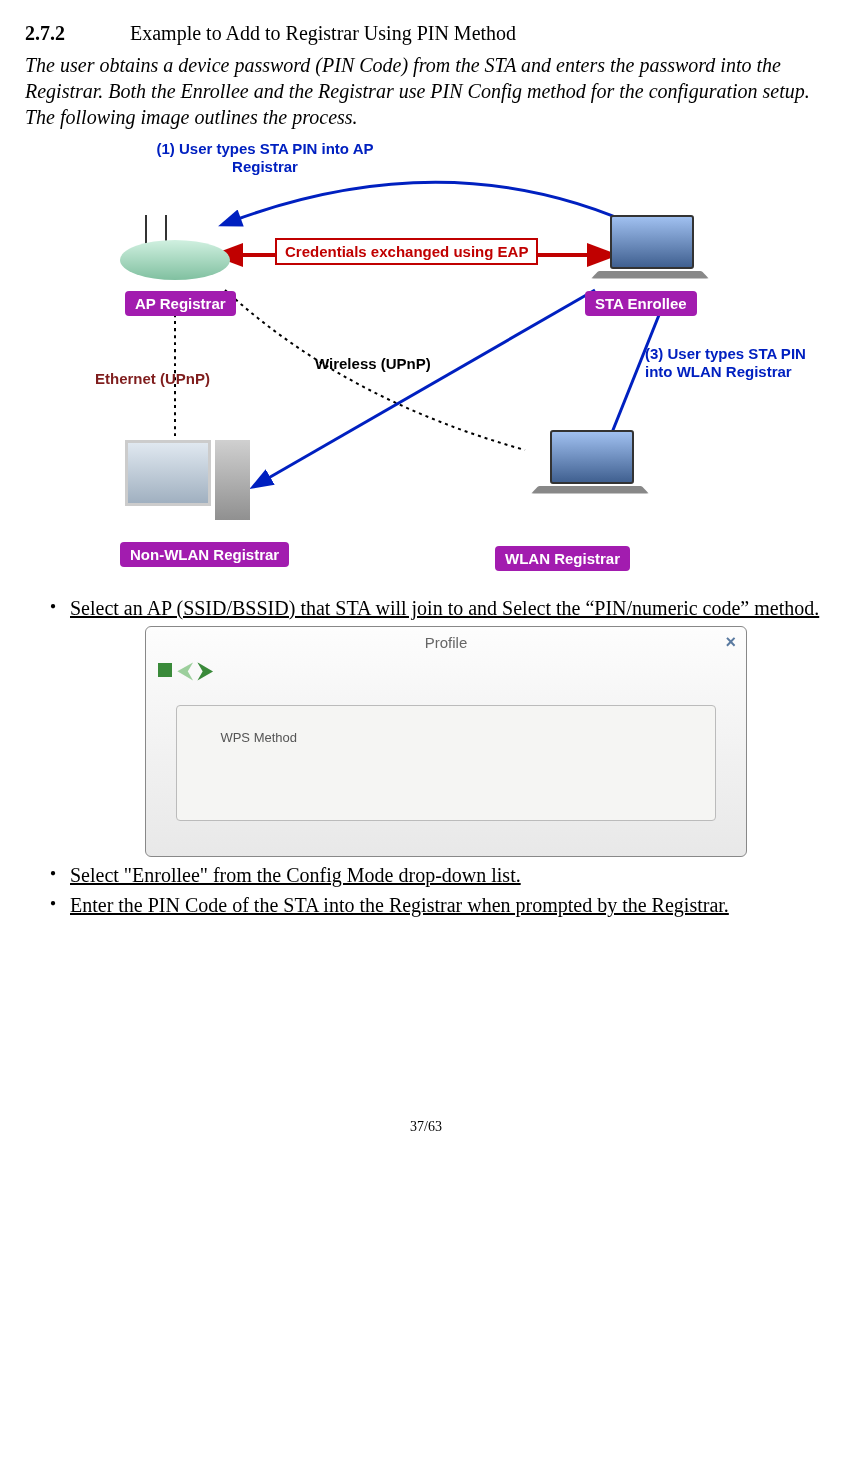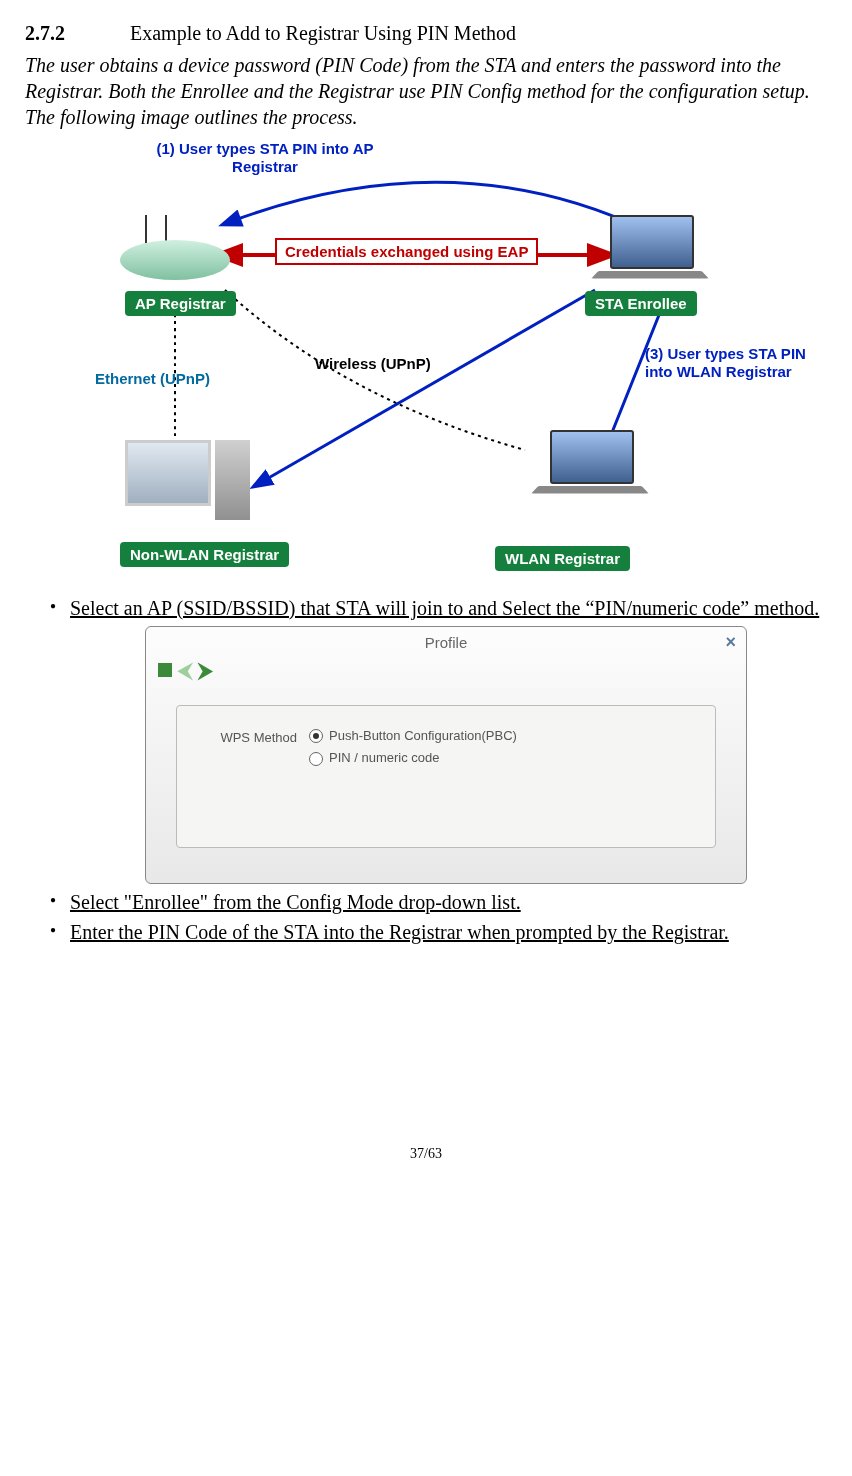--- a/index.html
+++ b/index.html
@@ -51,21 +51,21 @@
   }
   .d-text {
     position: absolute;
     font-size: 15px;
     font-weight: bold;
     text-align: center;
     line-height: 1.2;
   }
   .blue { color: #0020c0; }
   .black-label {
-    background: #15803d;
+    background: #a21caf;
     color: #fff;
     padding: 4px 10px;
     border-radius: 4px;
     font-size: 15px;
     font-weight: bold;
   }
   .red-box {
     border: 2px solid #c00000;
     padding: 3px 8px;
     font-size: 15px;
@@ -325,21 +325,21 @@
     <span class="red-box">Credentials exchanged using EAP</span>
   </div>
 
   <div class="d-text" style="left:20px; top:155px;">
     <span class="black-label">AP Registrar</span>
   </div>
   <div class="d-text" style="left:480px; top:155px;">
     <span class="black-label">STA Enrollee</span>
   </div>
 
-  <div class="d-text" style="left:-10px; top:230px; color:#0369a1; font-weight:bold;">Ethernet (UPnP)</div>
+  <div class="d-text" style="left:-10px; top:230px; color:#7f1d1d; font-weight:bold;">Ethernet (UPnP)</div>
   <div class="d-text" style="left:210px; top:215px; color:#000; font-weight:bold;">Wireless (UPnP)</div>
 
   <div class="d-text blue" style="left:540px; top:205px; width:180px; text-align:left;">(3) User types STA PIN into WLAN Registrar</div>
 
   <div class="desktop">
     <div class="monitor"></div>
     <div class="tower"></div>
   </div>
 
   <div class="laptop" style="left:430px; top:290px;">
@@ -366,28 +366,20 @@
     <span class="profile-close">×</span>
   </div>
   <div class="profile-nav">
     <div class="nav-sq"></div>
     <div class="nav-arrow" style="color:#9ccf9c;">⮜</div>
     <div class="nav-arrow" style="color:#3a8a3a;">⮞</div>
   </div>
   <div class="form-area">
     <div class="form-row">
       <div class="form-label">WPS Method</div>
-      <div>
-        <div class="radio-line">
-          <span class="radio sel"></span><span>Push-Button Configuration(PBC)</span>
-        </div>
-        <div class="radio-line">
-          <span class="radio"></span><span>PIN / numeric code</span>
-        </div>
-      </div>
     </div>
   </div>
 </div>
 
 <ul class="bullets">
   <li>Select "Enrollee" from the Config Mode drop-down list.</li>
   <li>Enter the PIN Code of the STA into the Registrar when prompted by the Registrar.</li>
 </ul>
 
 <div class="page-num">37/63</div>

